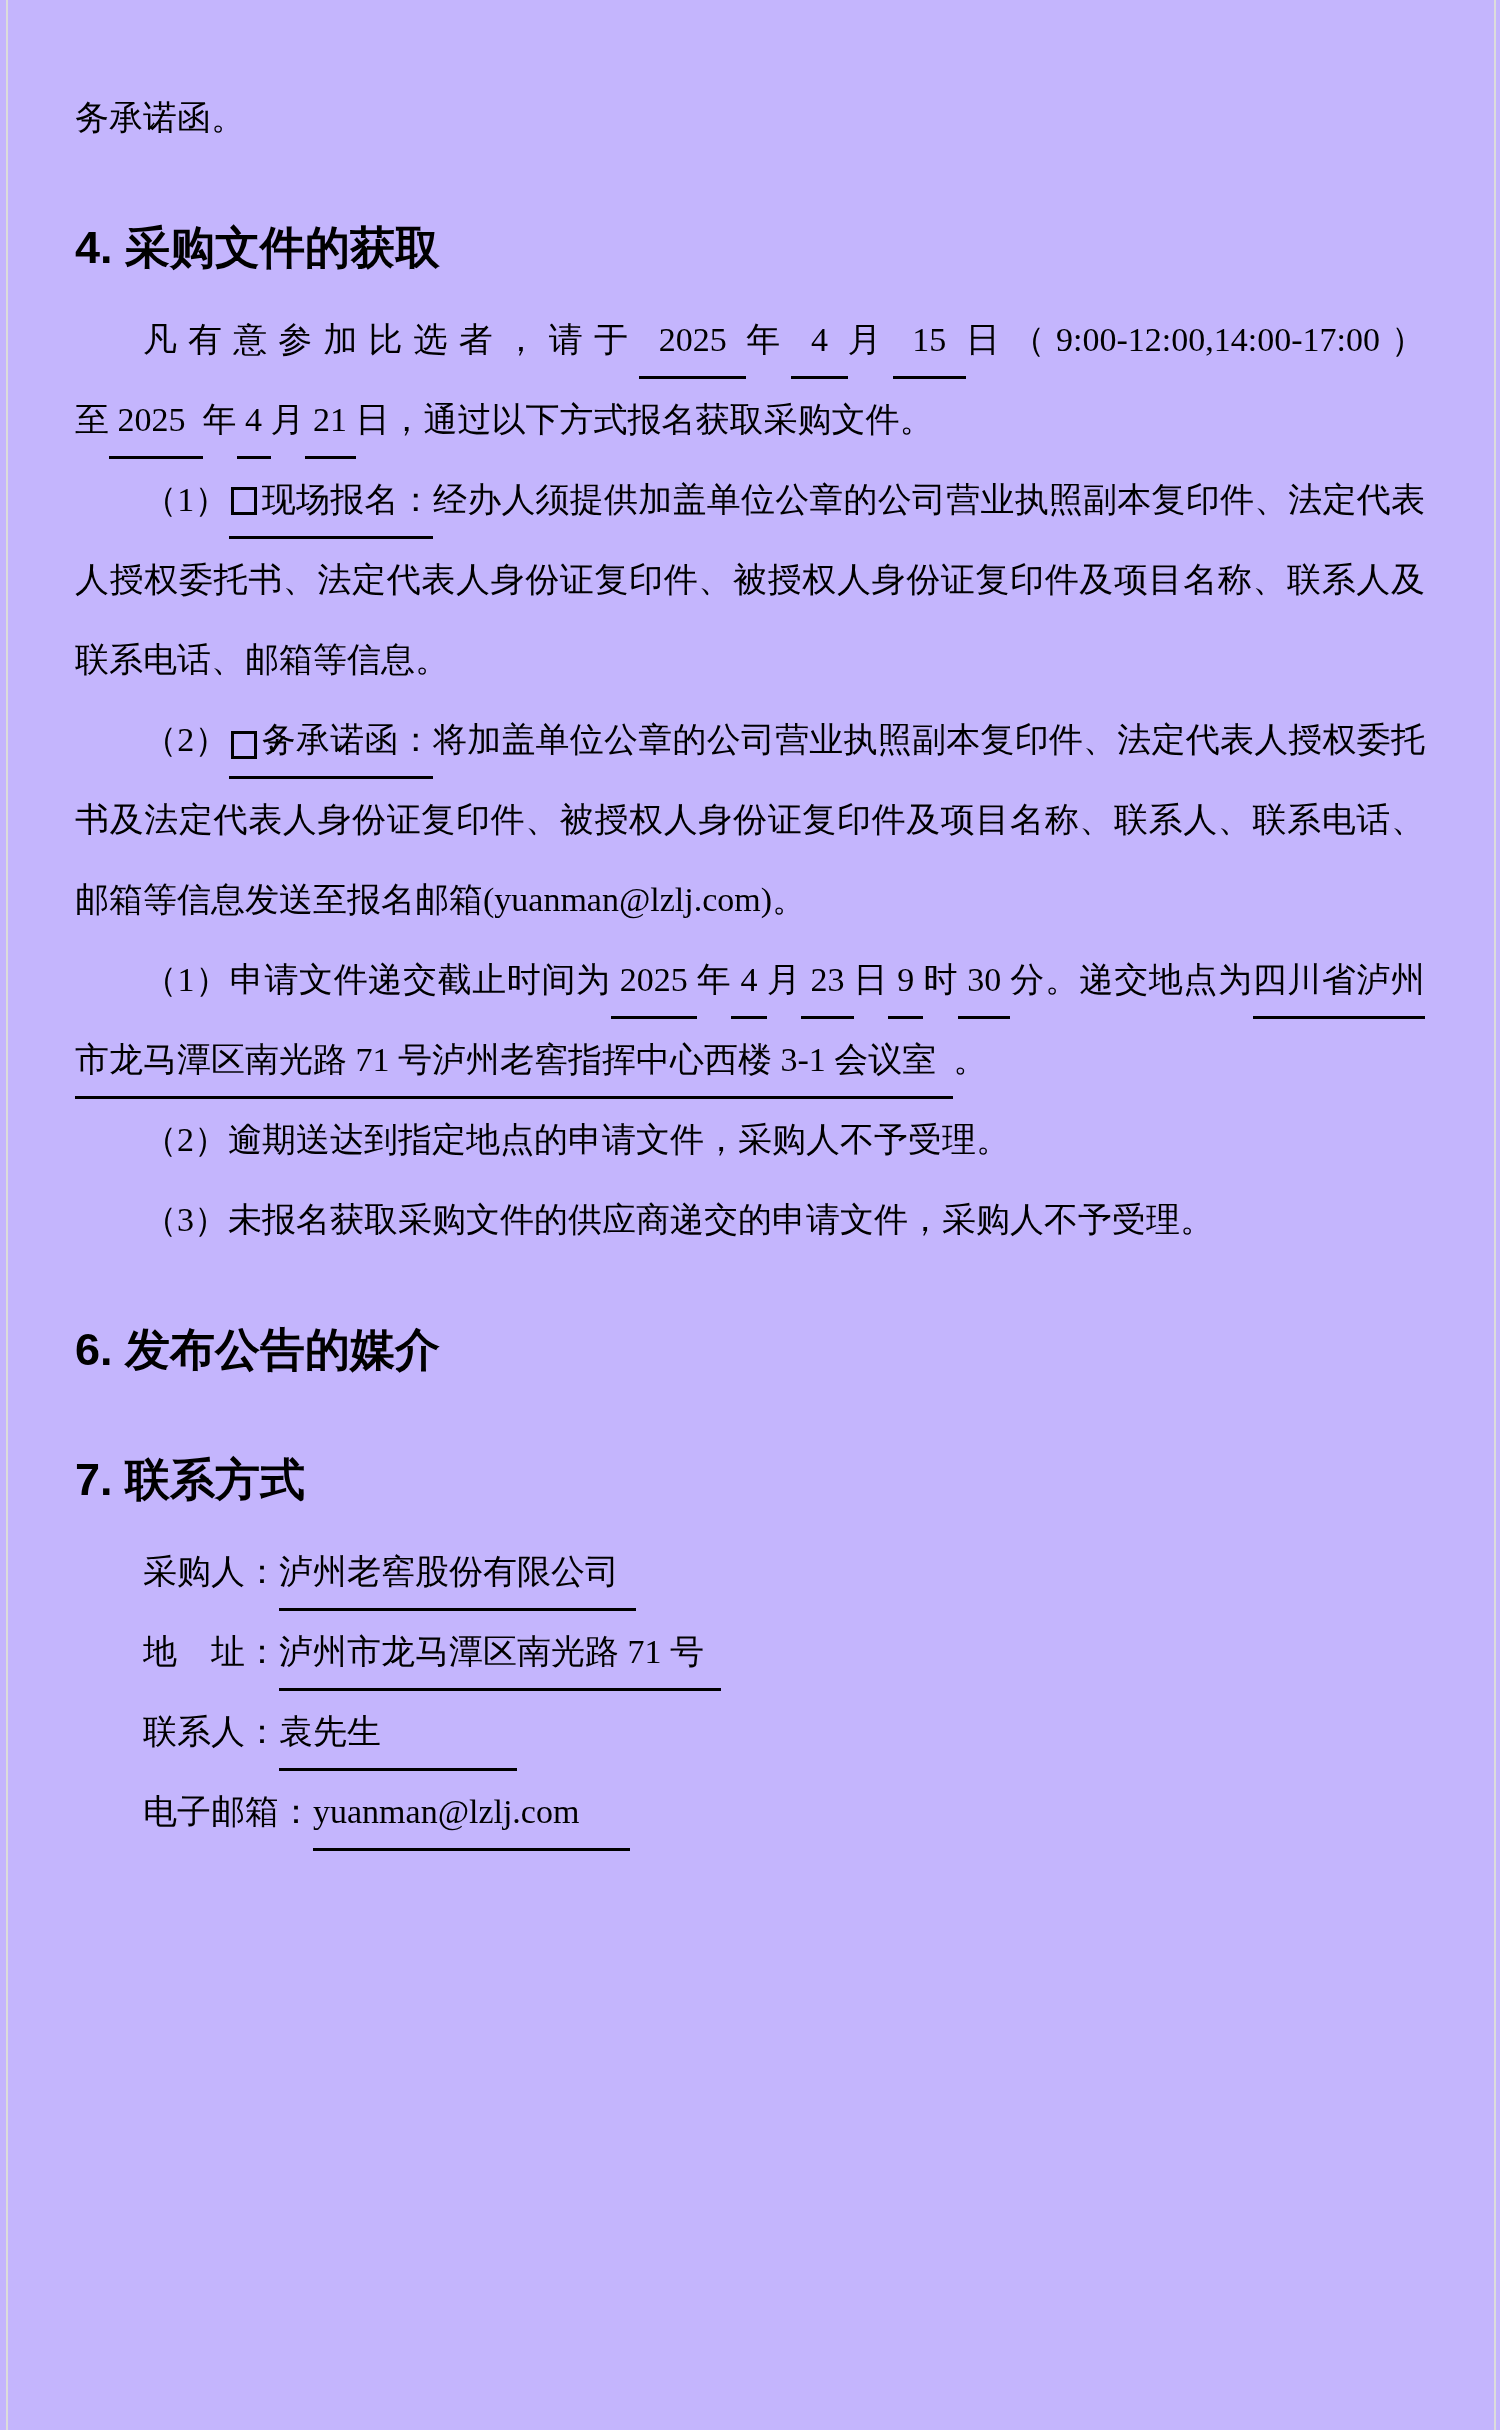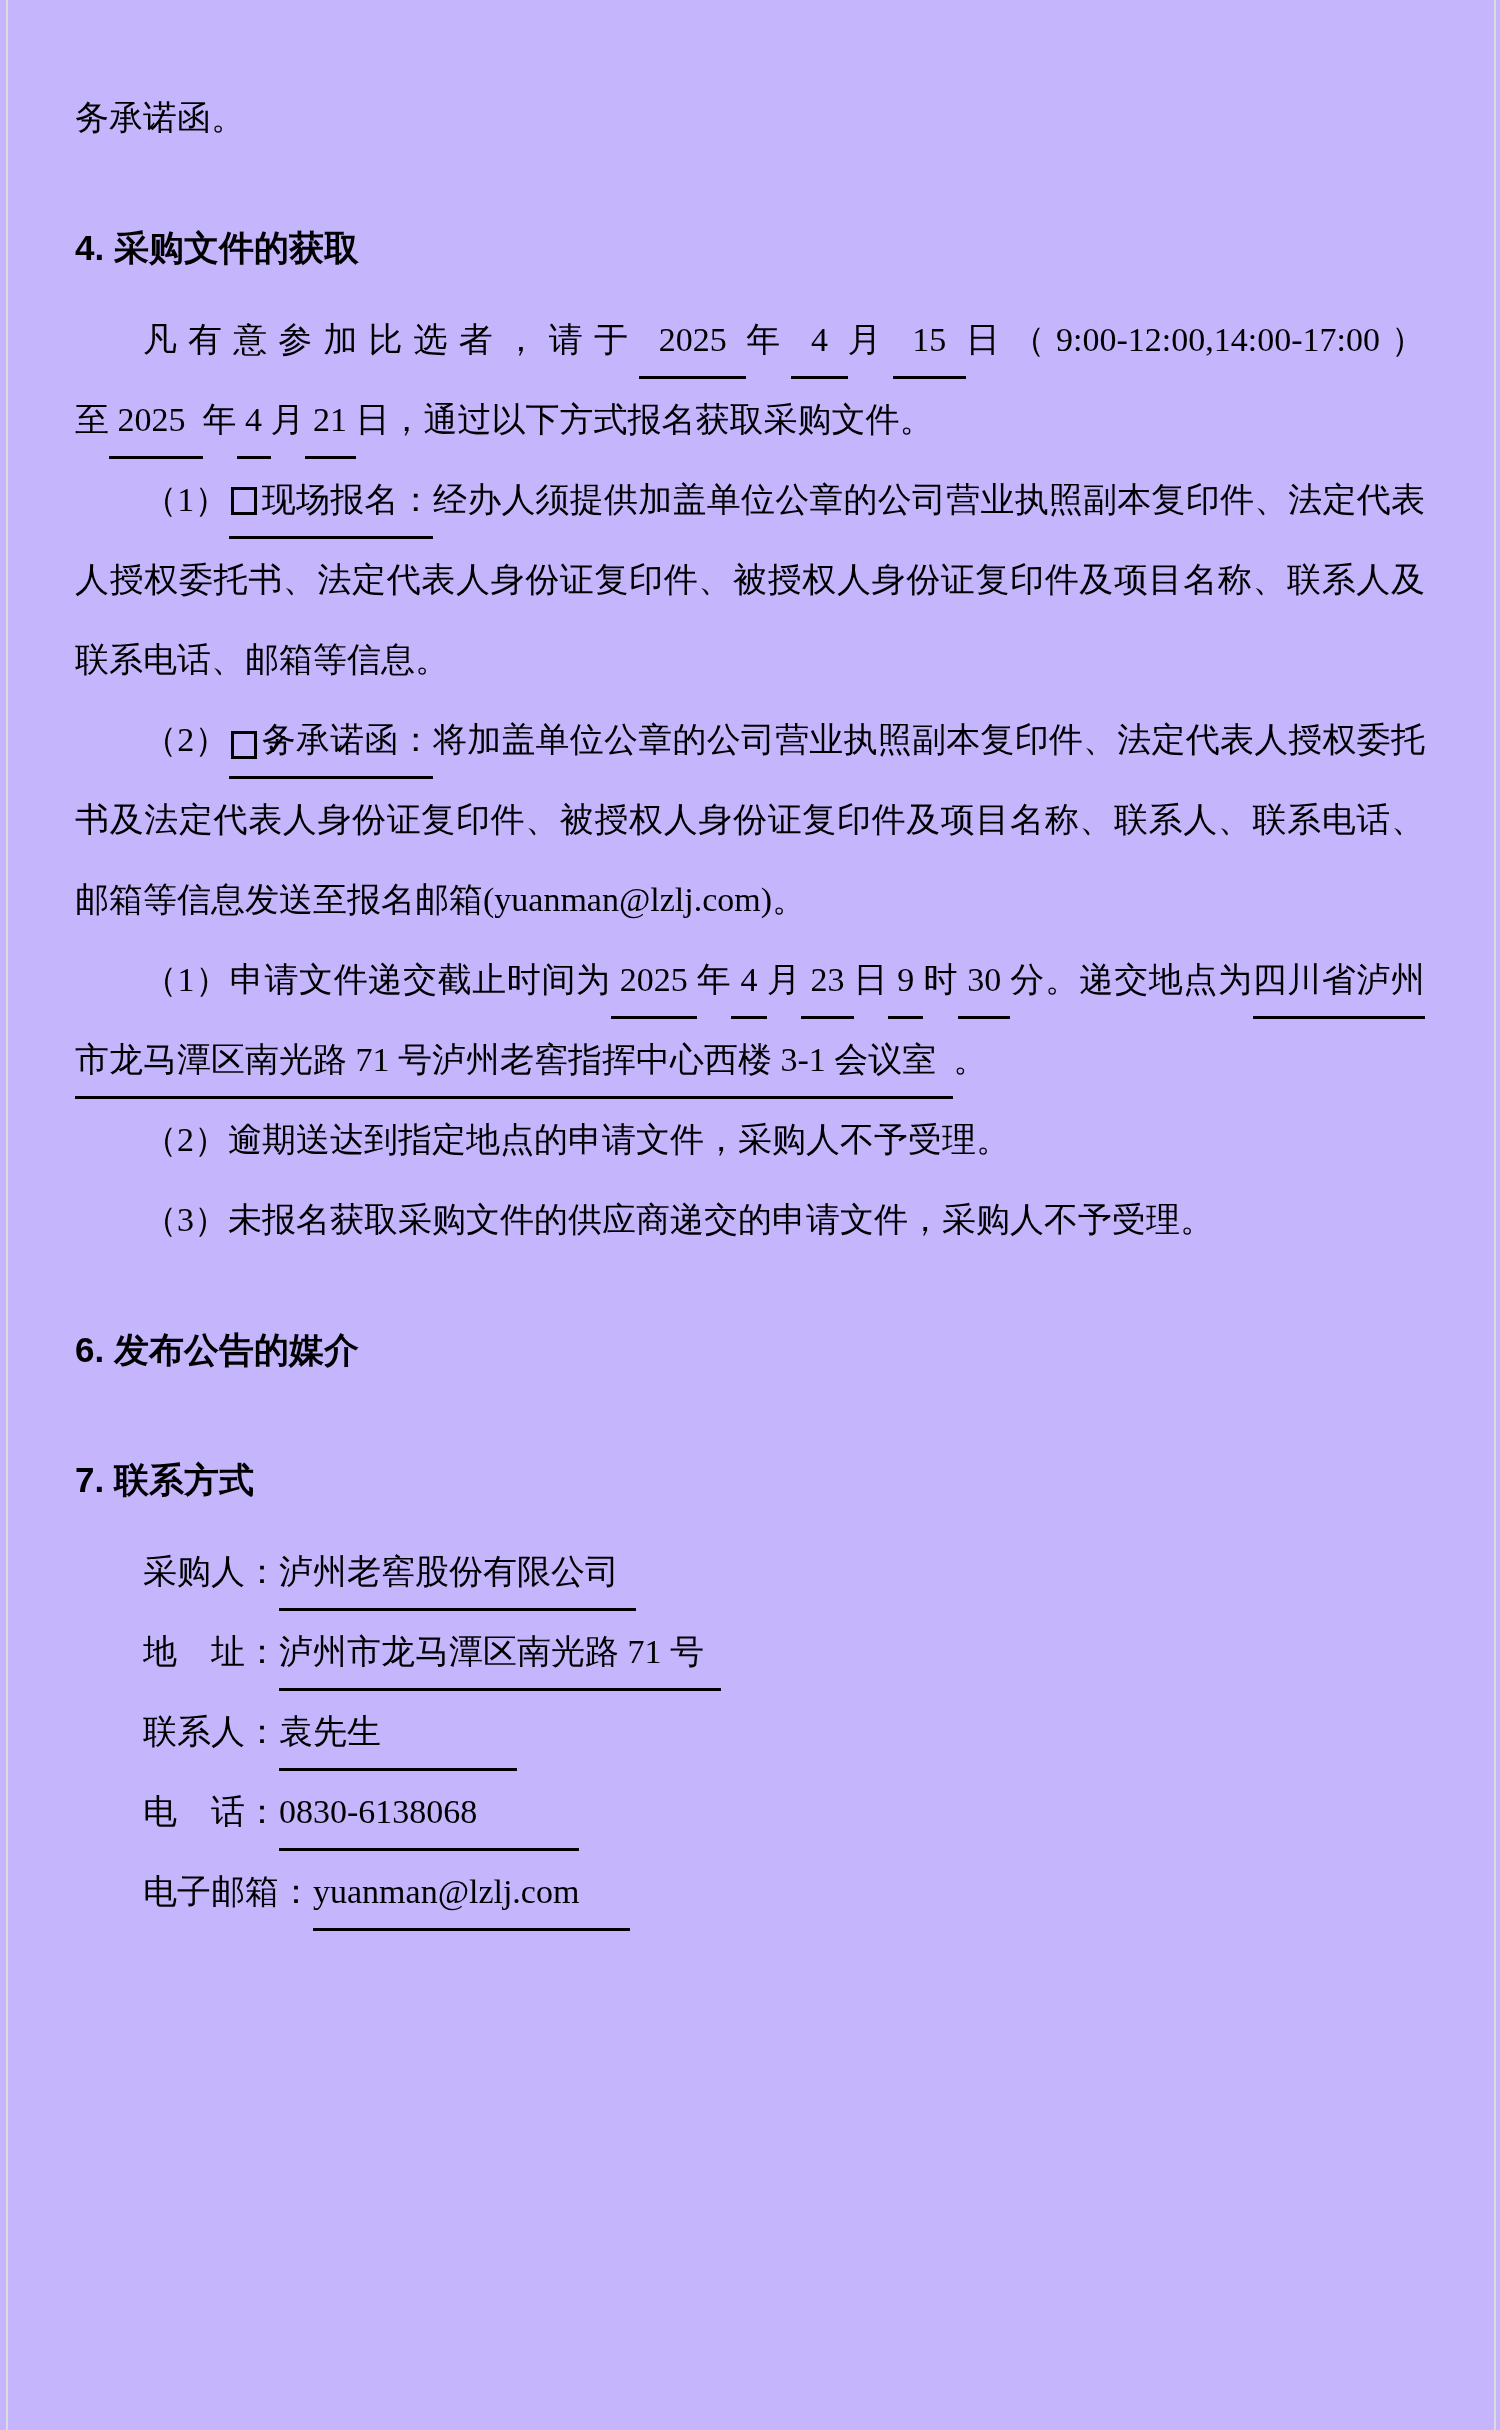--- a/index.html
+++ b/index.html
@@ -20,21 +20,21 @@
     padding: 78px 75px 0 75px;
   }
   p {
     margin: 0;
     font-size: 34px;
     line-height: 80px;
   }
   p.heading {
     font-family: "Liberation Sans", "DejaVu Sans", sans-serif;
     font-weight: 700;
-    font-size: 35px;
+    font-size: 45px;
     margin-top: 50px;
     margin-bottom: 12px;
   }
   p.indent { text-indent: 2em; }
   p.justify { text-align: justify; }
   .seg { white-space: normal; }
   .u {
     border-bottom: 3px solid #000000;
     padding-bottom: 18px;
   }
@@ -75,16 +75,15 @@
       <p class="body indent justify"><span class="seg">（1）</span><span class="seg u"><span class="checkbox unchecked"></span></span><span class="seg u">现场报名：</span><span class="seg">经办人须提供加盖单位公章的公司营业执照副本复印件、法定代表人授权委托书、法定代表人身份证复印件、被授权人身份证复印件及项目名称、联系人及联系电话、邮箱等信息。</span></p>
       <p class="body indent justify"><span class="seg">（2）</span><span class="seg u"><span class="checkbox checked">✓</span></span><span class="seg u">务承诺函：</span><span class="seg">将加盖单位公章的公司营业执照副本复印件、法定代表人授权委托书及法定代表人身份证复印件、被授权人身份证复印件及项目名称、联系人、联系电话、邮箱等信息发送至报名邮箱(yuanman@lzlj.com)。</span></p>
       <p class="body indent justify"><span class="seg">（1）申请文件递交截止时间为</span><span class="seg u">&nbsp;2025&nbsp;</span><span class="seg">年</span><span class="seg u">&nbsp;4&nbsp;</span><span class="seg">月</span><span class="seg u">&nbsp;23&nbsp;</span><span class="seg">日</span><span class="seg u">&nbsp;9&nbsp;</span><span class="seg">时</span><span class="seg u">&nbsp;30&nbsp;</span><span class="seg">分。递交地点为</span><span class="seg u">四川省泸州市龙马潭区南光路&nbsp;71&nbsp;号泸州老窖指挥中心西楼&nbsp;3-1&nbsp;会议室&nbsp;&nbsp;</span><span class="seg">。</span></p>
       <p class="body indent"><span class="seg">（2）逾期送达到指定地点的申请文件，采购人不予受理。</span></p>
       <p class="body indent"><span class="seg">（3）未报名获取采购文件的供应商递交的申请文件，采购人不予受理。</span></p>
       <p class="heading"><span class="seg">6. 发布公告的媒介</span></p>
       <p class="heading"><span class="seg">7. 联系方式</span></p>
       <p class="body indent"><span class="seg">采购人：</span><span class="seg u">泸州老窖股份有限公司&nbsp;&nbsp;</span></p>
       <p class="body indent"><span class="seg">地　址：</span><span class="seg u">泸州市龙马潭区南光路&nbsp;71&nbsp;号&nbsp;&nbsp;</span></p>
       <p class="body indent"><span class="seg">联系人：</span><span class="seg u">袁先生&nbsp;&nbsp;&nbsp;&nbsp;&nbsp;&nbsp;&nbsp;&nbsp;&nbsp;&nbsp;&nbsp;&nbsp;&nbsp;&nbsp;&nbsp;&nbsp;</span></p>
-      <p class="body indent"><span class="seg">电　话：</span><span class="seg u">0830-6138068&nbsp;&nbsp;&nbsp;&nbsp;&nbsp;&nbsp;&nbsp;&nbsp;&nbsp;&nbsp;&nbsp;&nbsp;</span></p>
       <p class="body indent"><span class="seg">电子邮箱：</span><span class="seg u">yuanman@lzlj.com&nbsp;&nbsp;&nbsp;&nbsp;&nbsp;&nbsp;</span></p>
     </div>
 </div>
 
 </body></html>

